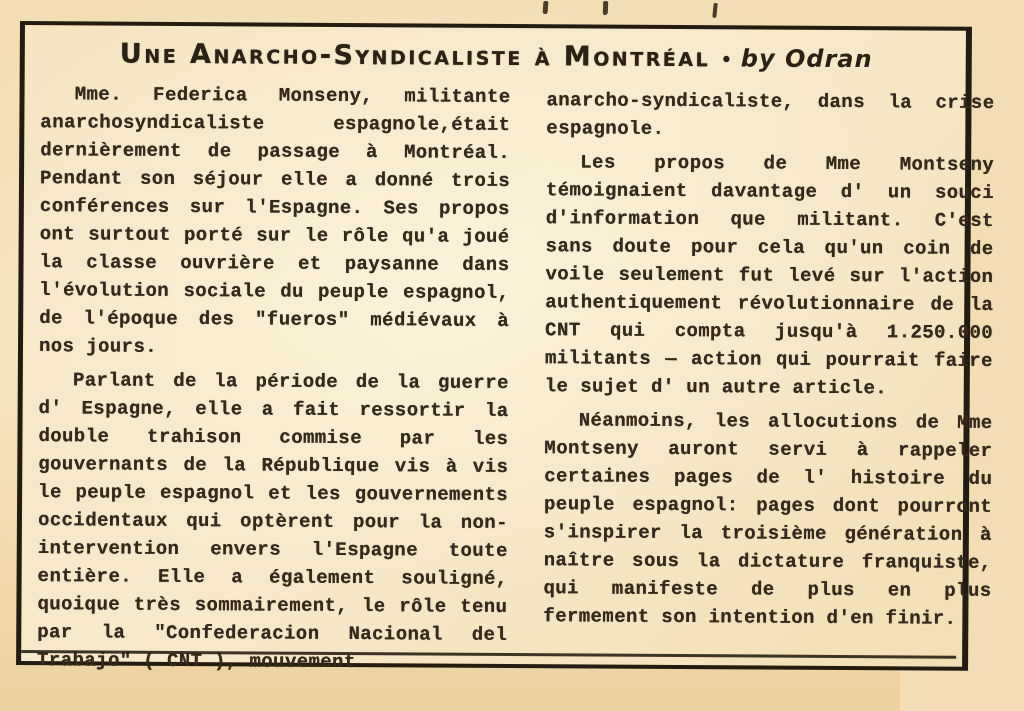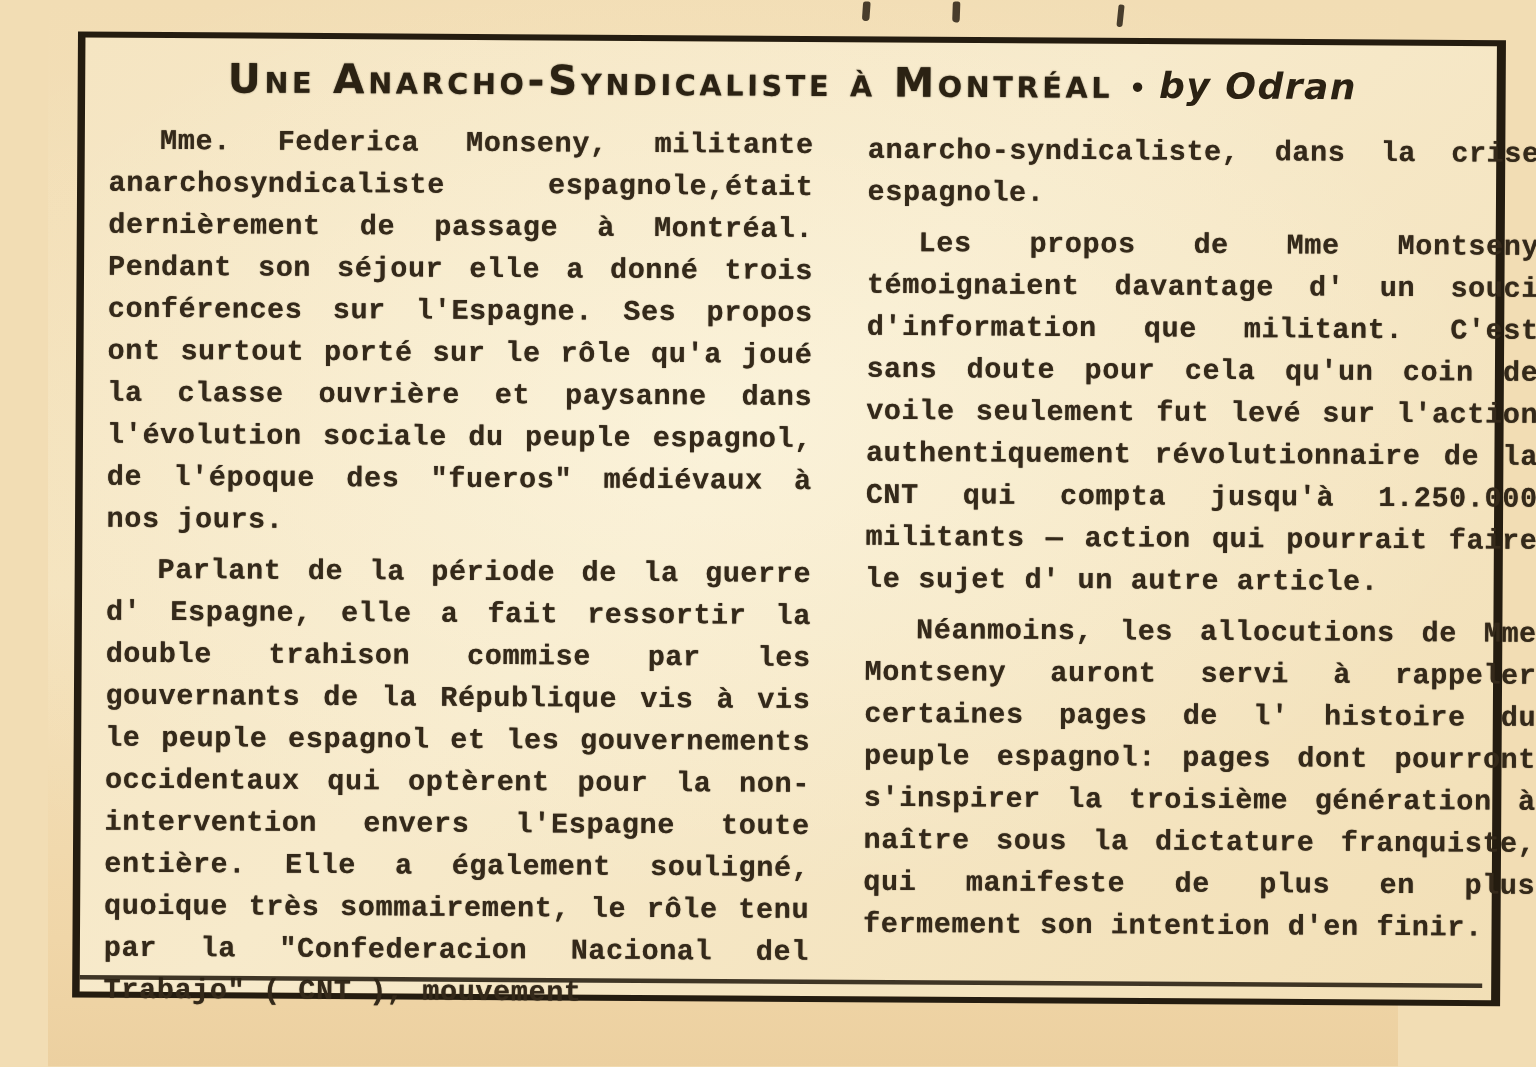--- a/index.html
+++ b/index.html
@@ -6,21 +6,20 @@
   body{
     width:1024px;height:711px;overflow:hidden;
     font-family:"Liberation Sans",sans-serif;
     background:var(--paper,#f1dcb2);
   }
   .page{
     position:relative;width:900px;height:711px;
     background:
       radial-gradient(ellipse 900px 500px at 48% 42%, rgba(255,250,228,.35), rgba(0,0,0,0) 70%),
       linear-gradient(to bottom, #f2ddb4 0%, #f4e2bc 55%, #f0d6a8 88%, #ecd0a0 100%);
-    margin-left: 32px;
   }
   
   .artifact{
     position:absolute;width:5px;height:13px;background:#2a2114;
     border-radius:2px 2px 3px 3px;opacity:.85;
   }
   .a1{left:543px;top:1px;transform:rotate(4deg);}
   .a2{left:603px;top:1px;transform:rotate(2deg);height:14px;}
   .a3{left:713px;top:3px;transform:rotate(6deg);height:15px;width:4px;}
 

